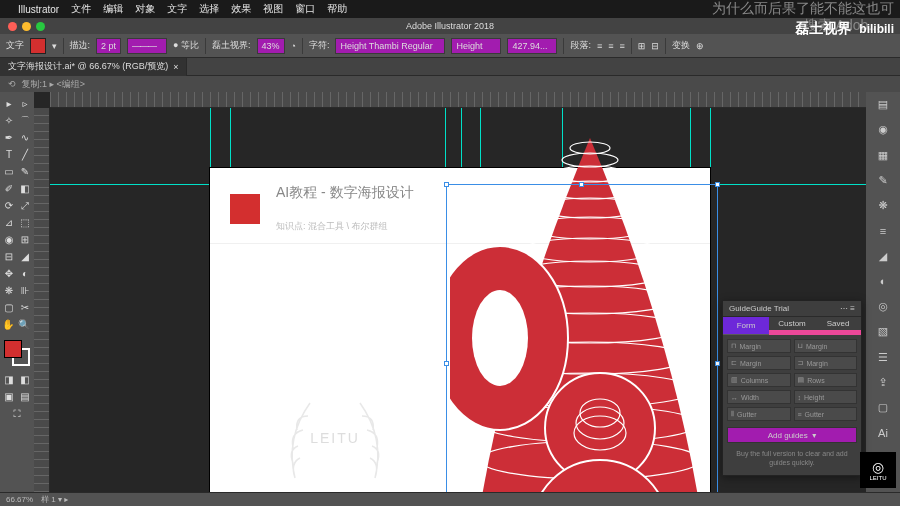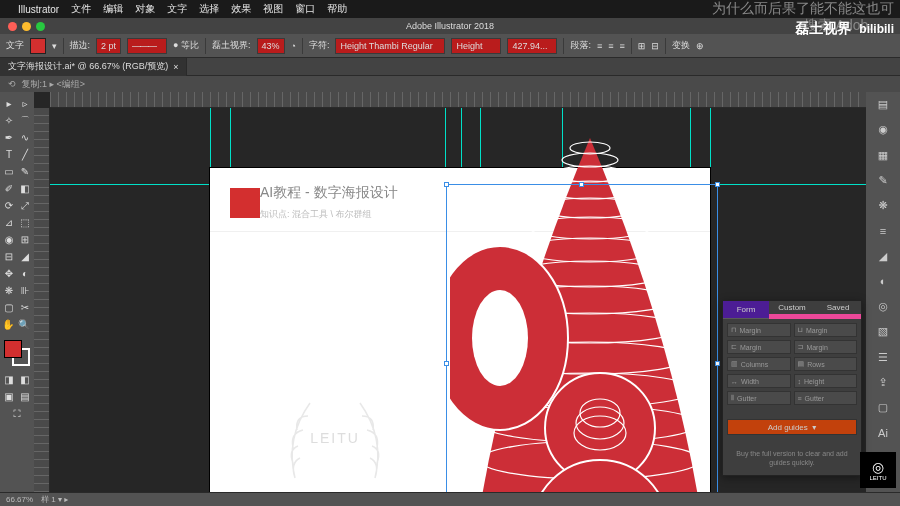--- a/index.html
+++ b/index.html
@@ -9,62 +9,62 @@
 .menubar .app{font-weight:400}
 .menubar .right{margin-left:auto;color:#888;font-size:14px}
 .titlebar{height:16px;background:#434343;display:flex;align-items:center;justify-content:center;position:relative}
 .traffic{position:absolute;left:8px;display:flex;gap:5px}
 .traffic span{width:9px;height:9px;border-radius:50%;display:block}
 .tl-r{background:#ff5f57}.tl-y{background:#febc2e}.tl-g{background:#28c840}
 .titlebar .title{font-size:9px;color:#ddd}
 .titlebar .search{position:absolute;right:20px;font-size:14px;color:#888}
 .optbar{height:24px;background:#535353;border-bottom:1px solid #2a2a2a;display:flex;align-items:center;padding:0 6px;gap:6px;font-size:9px;color:#ddd}
 .swatch{width:16px;height:16px;background:#d32f2f;border:1px solid #222}
-.dd{height:16px;background:#b91c1c;border:1px solid #3a3a3a;padding:0 4px;display:flex;align-items:center;color:#ddd;font-size:9px}
+.dd{height:16px;background:#a21caf;border:1px solid #3a3a3a;padding:0 4px;display:flex;align-items:center;color:#ddd;font-size:9px}
 .sep{width:1px;height:16px;background:#3a3a3a}
 .wm-brand{position:absolute;right:6px;top:20px;display:flex;align-items:center;gap:8px;z-index:50}
 .wm-brand .cn{color:#fff;font-size:14px;font-weight:600}
 .wm-brand .bili{color:#fff;font-size:12px;font-weight:700;}
 .tabbar{height:18px;background:#434343;display:flex;align-items:center;border-bottom:1px solid #2a2a2a}
 .tab{height:18px;background:#323232;padding:0 8px;display:flex;align-items:center;font-size:9px;color:#ddd;border-right:1px solid #2a2a2a}
 .crumb{height:16px;background:#4a4a4a;display:flex;align-items:center;padding:0 8px;font-size:9px;color:#aaa;gap:6px}
 .main{position:absolute;top:92px;left:34px;right:34px;bottom:14px;background:#262626}
 .ruler-h{position:absolute;top:0;left:16px;right:0;height:16px;background:#4a4a4a;border-bottom:1px solid #2a2a2a;background-image:repeating-linear-gradient(90deg,#666 0,#666 1px,transparent 1px,transparent 8px)}
 .ruler-v{position:absolute;top:16px;left:0;bottom:0;width:16px;background:#4a4a4a;border-right:1px solid #2a2a2a;background-image:repeating-linear-gradient(0deg,#666 0,#666 1px,transparent 1px,transparent 8px)}
 .canvas-wrap{position:absolute;top:16px;left:16px;right:0;bottom:0;overflow:hidden}
 .artboard{position:absolute;left:160px;top:60px;width:500px;height:400px;background:#fff;box-shadow:0 0 0 1px #000}
 .guide{position:absolute;background:#00e0c8}
 .gv{width:1px;top:0;bottom:0}
 .gh{height:1px;left:0;right:0}
 .header-block{padding:16px 0 10px 20px;border-bottom:1px solid #f0f0f0}
-.hb-row{display:flex;align-items:center;gap:0}
+.hb-row{display:flex;align-items:center;gap:16px}
 .hb-sq{width:30px;height:30px;background:#d32f2f}
 .hb-title{font-size:14px;color:#888}
-.hb-sub{font-size:9px;color:#bbb;margin-top:6px}
+.hb-sub{font-size:9px;color:#bbb;margin-top:18px}
 .laurel{position:absolute;left:55px;top:200px;width:140px;height:140px;border:0;display:flex;align-items:center;justify-content:center;color:#ddd;font-size:14px;letter-spacing:2px}
 .laurel svg{position:absolute;inset:0}
 .art{position:absolute;left:240px;top:-40px;width:280px;height:440px}
 .sel{position:absolute;border:1px solid #3a8ee6}
 .sel .h{position:absolute;width:5px;height:5px;background:#fff;border:1px solid #3a8ee6}
 .tools-l{position:absolute;left:0;top:92px;width:34px;bottom:14px;background:#535353;display:flex;flex-direction:column;align-items:center;padding-top:4px;gap:2px}
 .tools-l .trow{display:flex;gap:1px}
 .tools-l .t{width:15px;height:15px;display:flex;align-items:center;justify-content:center;color:#ddd;font-size:10px}
 .fillstroke{margin-top:6px;position:relative;width:26px;height:26px}
 .fillstroke .f{position:absolute;left:0;top:0;width:18px;height:18px;background:#d32f2f;border:1px solid #000}
 .fillstroke .s{position:absolute;right:0;bottom:0;width:18px;height:18px;background:#535353;border:2px solid #fff}
 .panels-r{position:absolute;right:0;top:92px;width:34px;bottom:14px;background:#535353;display:flex;flex-direction:column;align-items:center;padding-top:4px;gap:8px}
 .panels-r .p{width:20px;height:20px;display:flex;align-items:center;justify-content:center;color:#ccc;font-size:11px}
 .gg{position:absolute;right:38px;top:300px;width:140px;background:#3e3e3e;border:1px solid #222;font-size:8px;color:#ccc;box-shadow:0 2px 8px rgba(0,0,0,.4)}
 .gg-h{height:16px;display:flex;align-items:center;padding:0 6px;border-bottom:1px solid #2a2a2a;justify-content:space-between}
 .gg-tabs{display:flex;height:18px}
 .gg-tabs div{flex:1;display:flex;align-items:center;justify-content:center;border-bottom:5px solid #ec4899;cursor:pointer}
-.gg-tabs .act{background:#4c1d95;border-bottom:1px solid #5a5a5a}
+.gg-tabs .act{background:#6d28d9;border-bottom:1px solid #5a5a5a}
 .gg-grid{padding:4px;display:grid;grid-template-columns:1fr 1fr;gap:3px}
 .gg-cell{height:14px;background:#4a4a4a;border:1px solid #333;display:flex;align-items:center;padding:0 3px;gap:3px;font-size:7px;color:#999}
-.gg-add{margin:10px 4px;height:16px;background:#c2410c;border:1px solid #333;display:flex;align-items:center;justify-content:center;font-size:8px}
+.gg-add{margin:2px 4px;height:16px;background:#a21caf;border:1px solid #333;display:flex;align-items:center;justify-content:center;font-size:8px}
 .gg-foot{padding:4px 6px 8px;font-size:7px;color:#888;text-align:center;line-height:1.3}
 .statusbar{position:absolute;bottom:0;left:0;right:0;height:14px;background:#535353;border-top:1px solid #2a2a2a;display:flex;align-items:center;padding:0 6px;font-size:8px;color:#bbb;gap:8px}
 .corner-logo{position:absolute;right:4px;bottom:18px;width:36px;height:36px;background:#000;color:#fff;display:flex;flex-direction:column;align-items:center;justify-content:center;font-size:6px}
 </style>
 </head>
 <body>
 
 <div class="menubar">
   <span class="apple"></span>
   <span class="app">Illustrator</span>
@@ -319,20 +319,24 @@
           <div class="h" style="right:-3px;top:-3px"></div>
         <div class="h" style="left:-3px;top:50%;margin-top:-3px"></div>
           <div class="h" style="right:-3px;top:50%;margin-top:-3px"></div>
 
       </div>
     </div>
   </div>
 </div>
 
 <div class="gg">
+  <div class="gg-h">
+    <span>GuideGuide Trial</span>
+    <span>⋯ ≡</span>
+  </div>
   <div class="gg-tabs">
     <div class="act">Form</div>
     <div>Custom</div>
     <div>Saved</div>
   </div>
   <div class="gg-grid">
     <div class="gg-cell">⊓ <span>Margin</span></div>
     <div class="gg-cell">⊔ <span>Margin</span></div>
     <div class="gg-cell">⊏ <span>Margin</span></div>
     <div class="gg-cell">⊐ <span>Margin</span></div>

